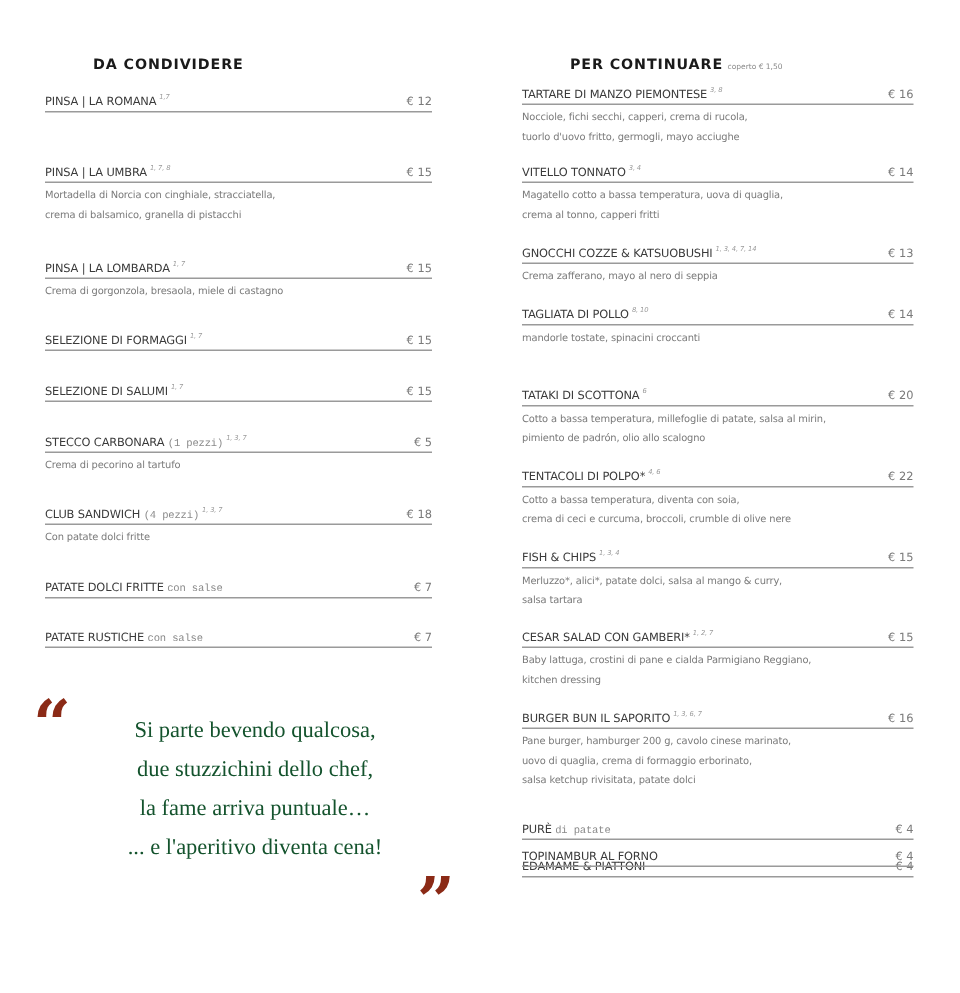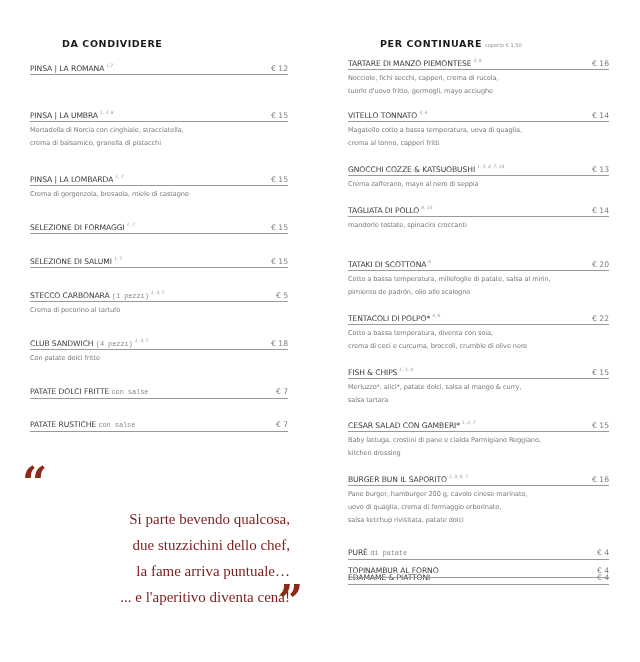--- a/index.html
+++ b/index.html
@@ -43,22 +43,22 @@
   }
   .quote-open {
     position: absolute; left: 2px; top: -8px;
     font-family: "DejaVu Serif", serif; font-weight: bold; font-size: 44px; color: #8b2a16; line-height: 1;
   }
   .quote-close {
     position: absolute; left: 258px; top: 110px;
     font-family: "DejaVu Serif", serif; font-weight: bold; font-size: 44px; color: #8b2a16; line-height: 1;
   }
   .quote-lines {
-    position: absolute; left: 30px; top: 36px; width: 240px; text-align: right;
-    font-family: "Liberation Serif", serif; font-size: 15px; color: #7f1d1d; line-height: 26px;
+    position: absolute; left: 30px; top: 4px; width: 240px; text-align: center;
+    font-family: "Liberation Serif", serif; font-size: 15px; color: #14532d; line-height: 26px;
   }
   .quote-lines div { white-space: nowrap; }
 </style>
 </head>
 <body>
 
 <div class="col col-left">
   <div class="section-title">DA CONDIVIDERE</div>
 
   <div class="item" style="top:63px">

